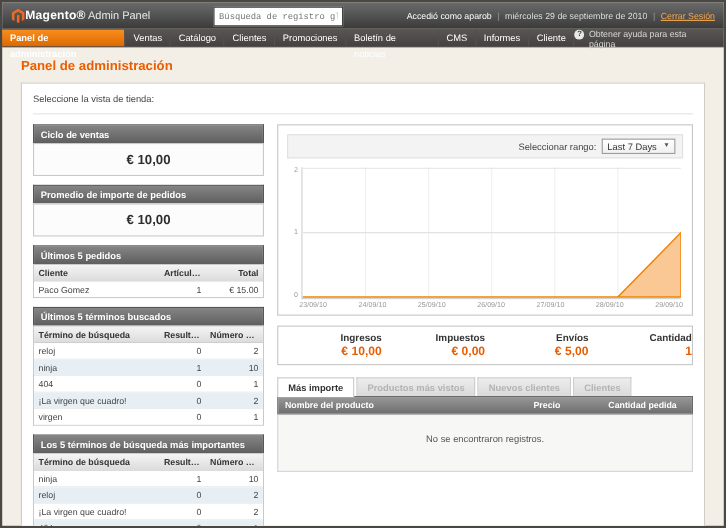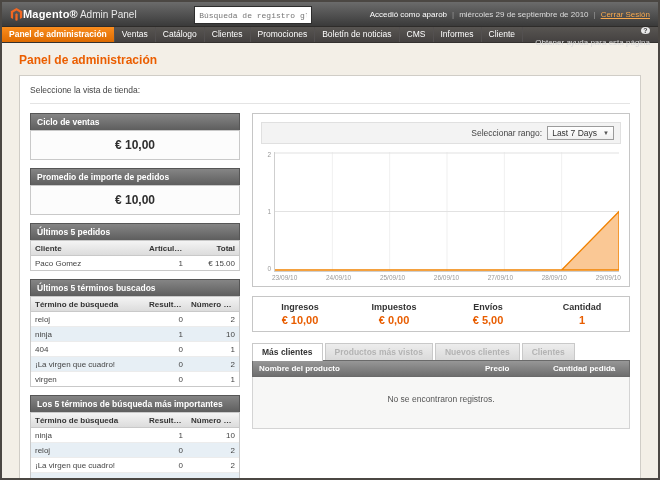--- a/index.html
+++ b/index.html
@@ -18,21 +18,21 @@
   .user-info { display:flex; align-items:center; gap:5px; font-size:8px; color:#ddd; white-space:nowrap; }
   .user-info .logged { color:#fff; }
   .user-info .sep { color:#999; }
   .logout { color:#f8a94e; text-decoration:underline; cursor:pointer; }
 
   
   .navbar { height:17px; background:linear-gradient(#585552,#444140); border-top:1px solid #2e2c2a; border-bottom:1px solid #33312f; display:flex; align-items:stretch; flex-shrink:0; }
   .nav-items { display:flex; list-style:none; }
   .nav-items li { font-size:8.5px; color:#fff; padding:0 7px; line-height:15px; cursor:pointer; border-right:1px solid #535050; }
   .nav-items li.active { background:linear-gradient(#fa8d1e,#dd6a00); font-weight:bold; }
-  .nav-help { margin-left:auto; display:flex; align-items:flex-end; gap:4px; padding-right:8px; font-size:8px; color:#d8d8d8;flex-direction:column; }
+  .nav-help { margin-left:auto; display:flex; align-items:flex-start; gap:4px; padding-right:8px; font-size:8px; color:#d8d8d8; }
   .help-icon { width:9px; height:9px; border-radius:50%; background:#e8e8e8; color:#444; font-size:7px; font-weight:bold; display:flex; align-items:center; justify-content:center; }
   .nav-help a { color:#d8d8d8; text-decoration:none; cursor:pointer; }
 
   
   .page { flex:1; padding:6px 17px 8px; overflow:hidden; }
   h1.page-title { color:#eb5e00; font-size:12px; font-weight:bold; margin:4px 0 8px; }
   .content-box { background:#fff; border:1px solid #d0cdc7; padding:9px 10px; height:414px; }
   .store-row { display:flex; align-items:center; gap:6px; font-size:8.5px; color:#444; padding-bottom:8px; border-bottom:1px solid #e4e4e4; margin-bottom:9px; }
   .fake-select { display:inline-flex; align-items:center; gap:6px; border:1px solid #9b9b9b; background:linear-gradient(#fff,#f0f0f0); font-size:8.5px; color:#333; padding:1px 4px; cursor:pointer; }
   .fake-select .arrow { font-size:6px; color:#555; }
@@ -61,21 +61,21 @@
 
   .chart-card { border:1px solid #c6c6c6; background:#fff; padding:8px 8px 5px; position:relative; z-index:1; }
   .range-row { background:#f3f3f3; border:1px solid #e0e0e0; padding:3px 6px; display:flex; justify-content:flex-end; align-items:center; gap:5px; font-size:8.5px; color:#444; margin-bottom:8px; }
   .chart-row { display:flex; padding:0 2px; }
   .y-labels { width:11px; height:120px; display:flex; flex-direction:column; justify-content:space-between; align-items:flex-end; font-size:6.5px; color:#999; padding-right:3px; }
   .y-labels span { line-height:6px; }
   .plot { flex:1; height:120px; border-left:1px solid #cfcfcf; border-bottom:1px solid #cfcfcf; background:#fff; position:relative; }
   .plot svg { position:absolute; inset:0; width:100%; height:100%; }
   .x-labels { display:flex; justify-content:space-between; margin:2px 0 0 11px; font-size:6.5px; color:#999; }
 
-  .totals { display:flex; border:1px solid #c6c6c6; background:#fff; margin-top:9px; padding:5px 0; text-align:center; }
+  .totals { display:flex; border:1px solid #c6c6c6; background:#fff; margin-top:9px; padding:5px 0; text-align:right; }
   .total-cell { flex:1; }
   .total-label { font-size:9px; font-weight:bold; color:#333; }
   .total-value { font-size:11px; font-weight:bold; color:#e85d00; margin-top:2px; }
 
   .btab-bar { display:flex; gap:2px; margin-top:11px; }
   .btab { font-size:8.5px; font-weight:bold; padding:3px 9px; border:1px solid #c9c9c9; border-bottom:none; background:linear-gradient(#ededed,#dadada); color:#b3b3b3; cursor:pointer; }
   .btab.active { background:#fff; color:#333; position:relative; z-index:2; margin-bottom:-1px; }
 
   .ptable-head { display:flex; background:linear-gradient(#979797,#6e6e6e); border:1px solid #6a6a6a; color:#fff; font-size:8px; font-weight:bold; }
   .ptable-head span { padding:3px 6px; }
@@ -298,21 +298,21 @@
               <div class="total-label">Envíos</div>
               <div class="total-value">€ 5,00</div>
             </div>
             <div class="total-cell">
               <div class="total-label">Cantidad</div>
               <div class="total-value">1</div>
             </div>
           </div>
 
           <div class="btab-bar">
-            <div class="btab active">Más clientes</div>
+            <div class="btab active">Más importe</div>
             <div class="btab">Productos más vistos</div>
             <div class="btab">Nuevos clientes</div>
             <div class="btab">Clientes</div>
           </div>
 
           <div class="ptable-head">
             <span class="p-c1">Nombre del producto</span>
             <span class="p-c2">Precio</span>
             <span class="p-c3">Cantidad pedida</span>
           </div>

